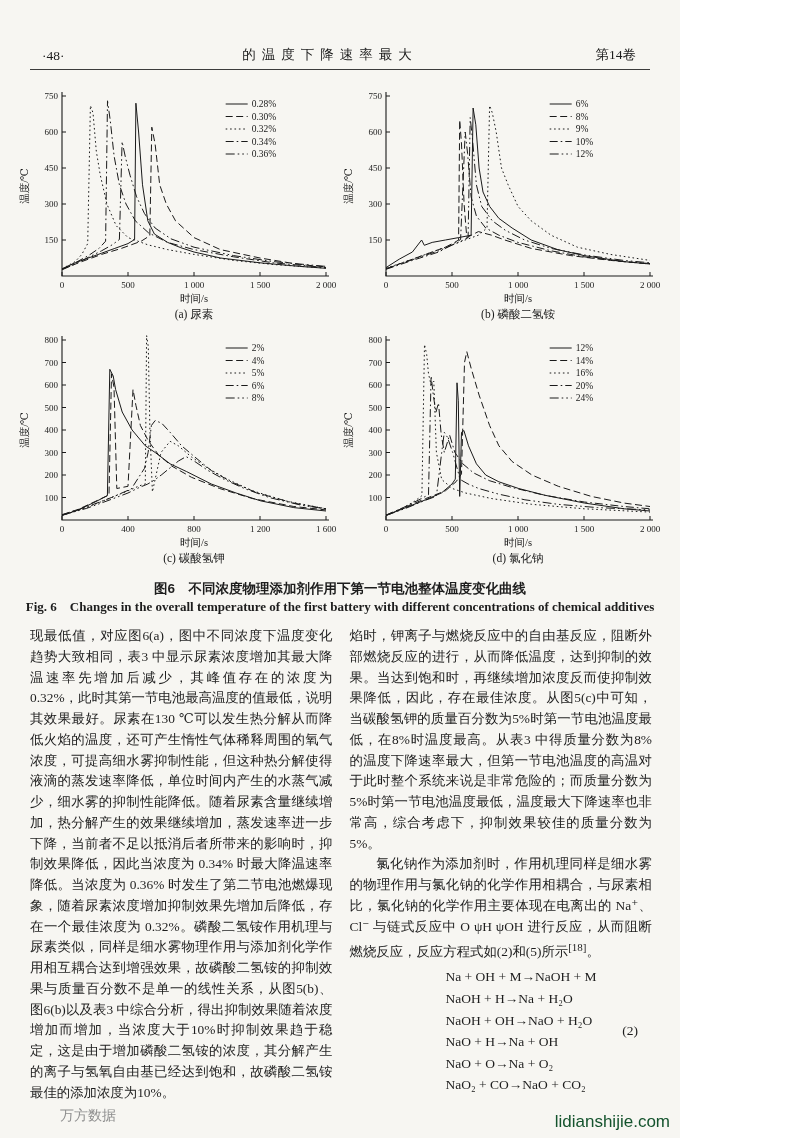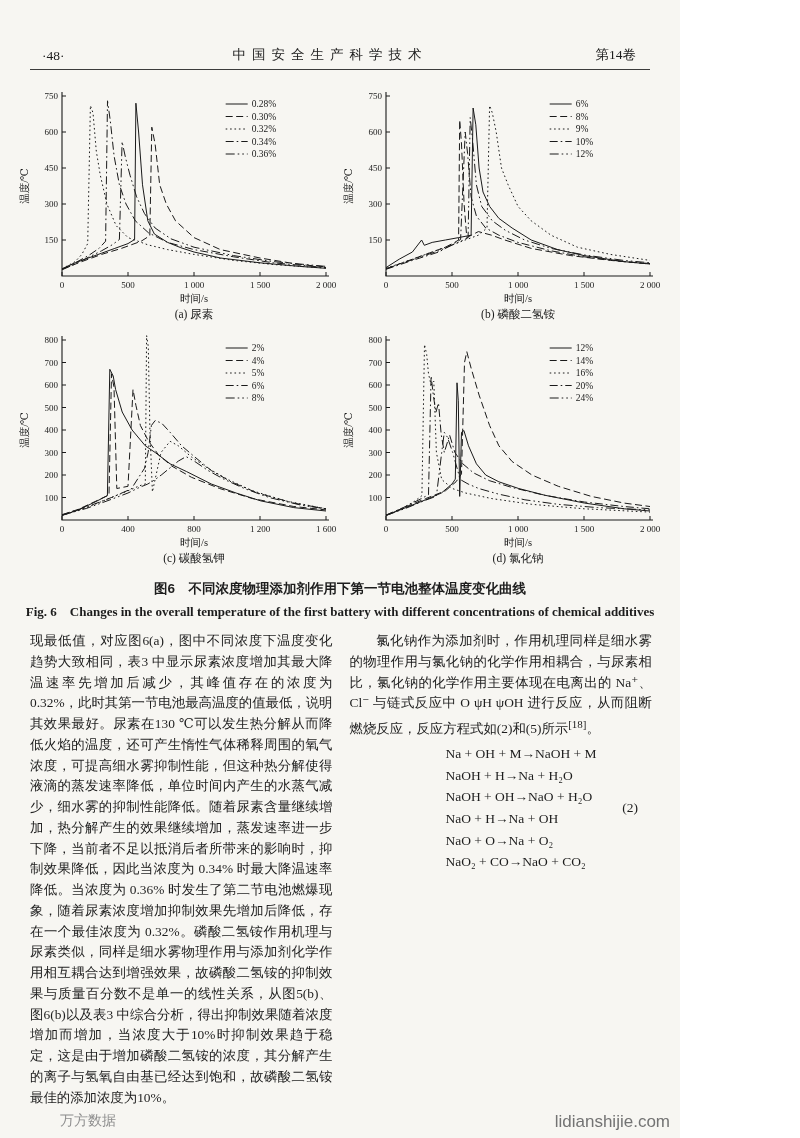--- a/index.html
+++ b/index.html
@@ -15,44 +15,44 @@
   .hdr .journal{letter-spacing:6px;}
   .rule{border-top:1.8px solid #3c3c3c;margin:0 30px;}
   
   .fig-grid{width:648px;margin:16px auto 0 auto;display:grid;
             grid-template-columns:324px 324px;grid-template-rows:244px 244px;}
   .chart-cell{width:324px;height:244px;}
   svg text{fill:#1a1a1a;}
   
   .cap-zh{text-align:center;font-weight:bold;font-size:13.5px;margin-top:6px;
           font-family:"Liberation Sans","DejaVu Sans",sans-serif;}
-  .cap-en{text-align:center;font-weight:bold;font-size:13px;margin-top:5px;}
+  .cap-en{text-align:center;font-weight:bold;font-size:13px;}
   
   .cols{display:flex;gap:17px;padding:10px 28px 0 30px;}
   .col{flex:1;font-size:13.4px;line-height:20.75px;text-align:justify;}
   .col p{margin:0;}
   .indent{text-indent:2em;}
   sup.ref{font-size:11px;}
   
   .eq-block{display:flex;align-items:center;margin-top:3px;}
   .eq-lines{margin-left:96px;font-size:13.5px;line-height:21.6px;font-family:Liberation Serif, serif;}
   .eq-number{margin-left:auto;margin-right:14px;font-size:13.5px;}
   
   .watermark{color:#8e8e8e;font-size:14px;margin-left:30px;margin-top:3px;}
-  .site{position:absolute;right:10px;bottom:6px;color:#737373;
+  .site{position:absolute;right:10px;bottom:6px;color:#14532d;
         font-family:"Liberation Sans","DejaVu Sans",sans-serif;font-size:17px;}
 </style>
 </head>
 <body>
 
 <div class="page">
 
   <div class="hdr">
     <span>·48·</span>
-    <span class="journal">中国安全生产科学技术</span>
+    <span class="journal">的温度下降速率最大</span>
     <span>第14卷</span>
   </div>
   <div class="rule"></div>
 
   <div class="fig-grid">
     <div class="chart-cell"><svg viewBox="0 0 324 244" width="324" height="244">
           <path d="M46 6 L46 190 L313 190" fill="none" stroke="#1a1a1a" stroke-width="1.1"></path>
           <line x1="46" y1="154" x2="50" y2="154" stroke="#1a1a1a" stroke-width="1"></line>
           <text x="42" y="157" text-anchor="end" font-size="9px">150</text>
           <line x1="46" y1="118" x2="50" y2="118" stroke="#1a1a1a" stroke-width="1"></line>
@@ -231,20 +231,21 @@
 
   <div class="cap-zh">图6　不同浓度物理添加剂作用下第一节电池整体温度变化曲线</div>
   <div class="cap-en">Fig. 6　Changes in the overall temperature of the first battery with different concentrations of chemical additives</div>
 
   <div class="cols">
     <div class="col">
       <p>现最低值，对应图6(a)，图中不同浓度下温度变化趋势大致相同，表3 中显示尿素浓度增加其最大降温速率先增加后减少，其峰值存在的浓度为 0.32%，此时其第一节电池最高温度的值最低，说明其效果最好。尿素在130 ℃可以发生热分解从而降低火焰的温度，还可产生惰性气体稀释周围的氧气浓度，可提高细水雾抑制性能，但这种热分解使得液滴的蒸发速率降低，单位时间内产生的水蒸气减少，细水雾的抑制性能降低。随着尿素含量继续增加，热分解产生的效果继续增加，蒸发速率进一步下降，当前者不足以抵消后者所带来的影响时，抑制效果降低，因此当浓度为 0.34% 时最大降温速率降低。当浓度为 0.36% 时发生了第二节电池燃爆现象，随着尿素浓度增加抑制效果先增加后降低，存在一个最佳浓度为 0.32%。磷酸二氢铵作用机理与尿素类似，同样是细水雾物理作用与添加剂化学作用相互耦合达到增强效果，故磷酸二氢铵的抑制效果与质量百分数不是单一的线性关系，从图5(b)、图6(b)以及表3 中综合分析，得出抑制效果随着浓度增加而增加，当浓度大于10%时抑制效果趋于稳定，这是由于增加磷酸二氢铵的浓度，其分解产生的离子与氢氧自由基已经达到饱和，故磷酸二氢铵最佳的添加浓度为10%。</p>
       <div class="watermark">万方数据</div>
     </div>
     <div class="col">
+      <p>焰时，钾离子与燃烧反应中的自由基反应，阻断外部燃烧反应的进行，从而降低温度，达到抑制的效果。当达到饱和时，再继续增加浓度反而使抑制效果降低，因此，存在最佳浓度。从图5(c)中可知，当碳酸氢钾的质量百分数为5%时第一节电池温度最低，在8%时温度最高。从表3 中得质量分数为8% 的温度下降速率最大，但第一节电池温度的高温对于此时整个系统来说是非常危险的；而质量分数为5%时第一节电池温度最低，温度最大下降速率也非常高，综合考虑下，抑制效果较佳的质量分数为5%。</p>
       <p class="indent"><span>氯化钠作为添加剂时，作用机理同样是细水雾的物理作用与氯化钠的化学作用相耦合，与尿素相比，氯化钠的化学作用主要体现在电离出的 Na⁺、Cl⁻ 与链式反应中 O ψH ψOH 进行反应，从而阻断燃烧反应，反应方程式如(2)和(5)所示</span><sup class="ref">[18]</sup><span>。</span></p>
       <div class="eq-block">
         <div class="eq-lines">
           <div>Na + OH + M→NaOH + M</div>
           <div>NaOH + H→Na + H₂O</div>
           <div>NaOH + OH→NaO + H₂O</div>
           <div>NaO + H→Na + OH</div>
           <div>NaO + O→Na + O₂</div>
           <div>NaO₂ + CO→NaO + CO₂</div>
         </div>

